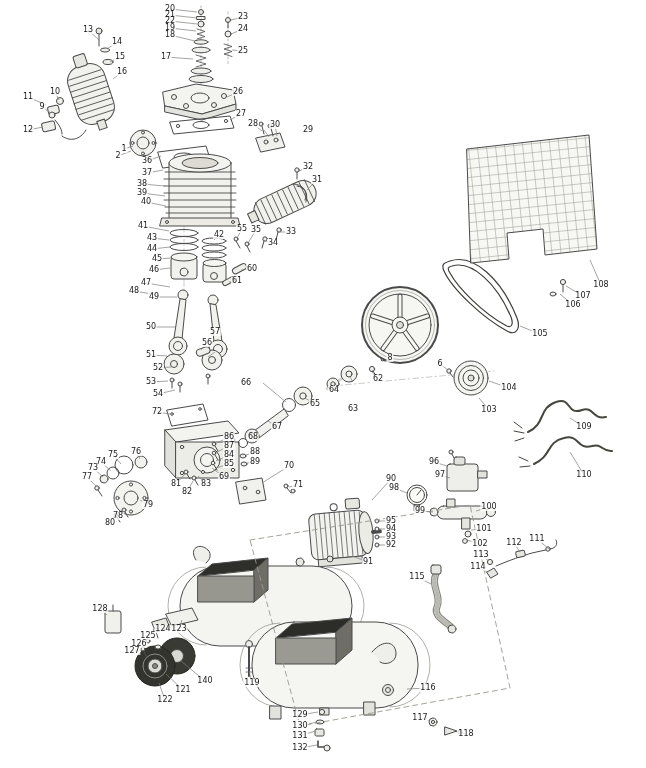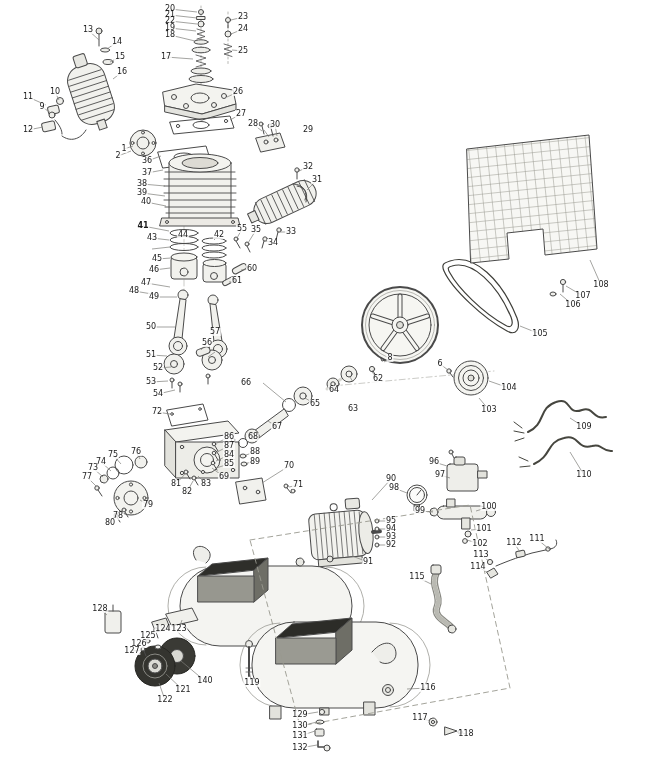--- a/index.html
+++ b/index.html
@@ -626,24 +626,24 @@
       <div class="lbl" style="left: 317px; top: 180px;">31</div>
       <div class="lbl" style="left: 147px; top: 161px;">36</div>
       <div class="lbl" style="left: 147px; top: 173px;">37</div>
       <div class="lbl" style="left: 142px; top: 184px;">38</div>
       <div class="lbl" style="left: 142px; top: 193px;">39</div>
       <div class="lbl" style="left: 146px; top: 202px;">40</div>
       <div class="lbl" style="left: 291px; top: 232px;">33</div>
       <div class="lbl" style="left: 273px; top: 243px;">34</div>
       <div class="lbl" style="left: 242px; top: 229px;">55</div>
       <div class="lbl" style="left: 256px; top: 230px;">35</div>
-      <div class="lbl" style="left: 143px; top: 226px; font-weight: bold;">41</div>
+      <div class="lbl" style="left: 143px; top: 226px;">41</div>
       <div class="lbl" style="left: 219px; top: 235px;">42</div>
       <div class="lbl" style="left: 152px; top: 238px;">43</div>
-      <div class="lbl" style="left: 152px; top: 235px; margin-left: 31px;">44</div>
+      <div class="lbl" style="left: 152px; top: 249px;">44</div>
       <div class="lbl" style="left: 157px; top: 259px;">45</div>
       <div class="lbl" style="left: 154px; top: 270px;">46</div>
       <div class="lbl" style="left: 252px; top: 269px;">60</div>
       <div class="lbl" style="left: 237px; top: 281px;">61</div>
       <div class="lbl" style="left: 146px; top: 283px;">47</div>
       <div class="lbl" style="left: 134px; top: 291px;">48</div>
       <div class="lbl" style="left: 154px; top: 297px;">49</div>
       <div class="lbl" style="left: 151px; top: 327px;">50</div>
       <div class="lbl" style="left: 151px; top: 355px;">51</div>
       <div class="lbl" style="left: 158px; top: 368px;">52</div>

